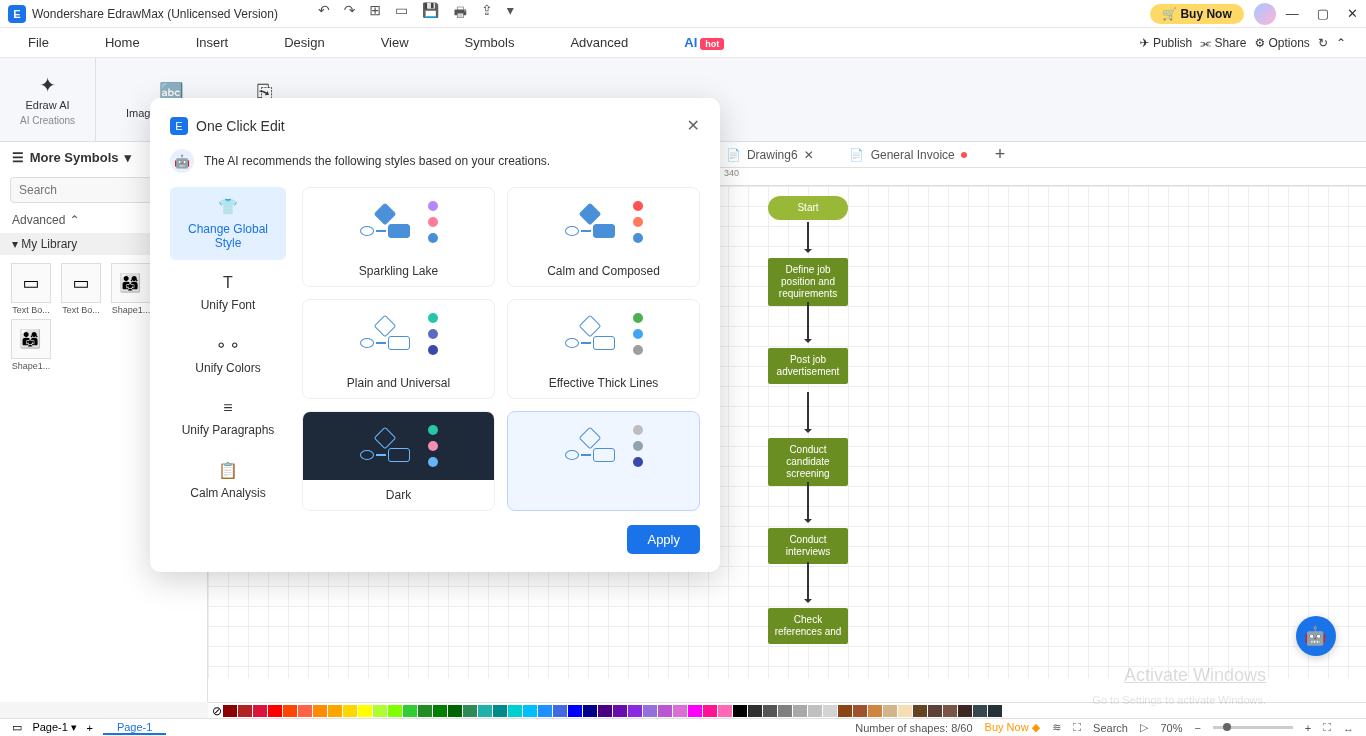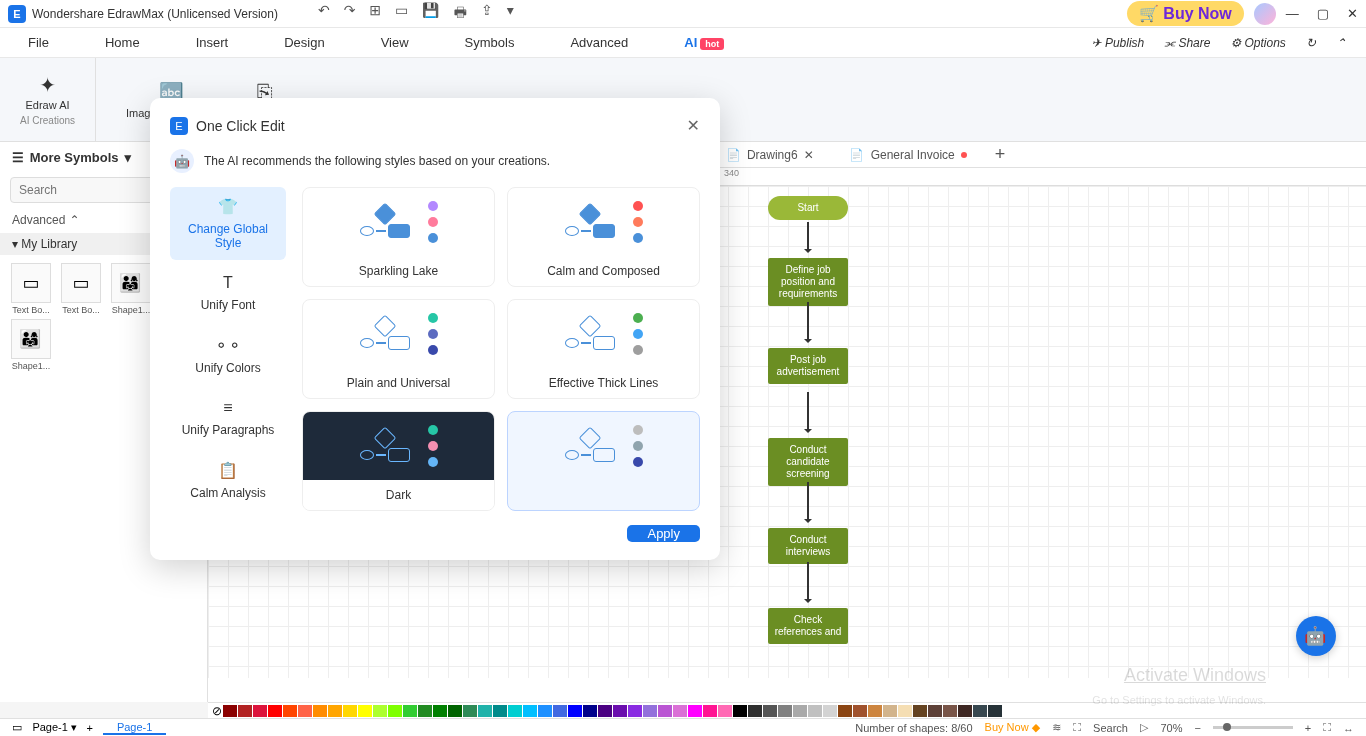--- a/index.html
+++ b/index.html
@@ -5,30 +5,30 @@
 * { margin: 0; padding: 0; box-sizing: border-box; font-family: -apple-system, BlinkMacSystemFont, "Segoe UI", Arial, sans-serif; }
 body { width: 1366px; height: 736px; overflow: hidden; background: #f5f5f5; position: relative; }
 
 
 .titlebar { height: 28px; background: #fff; display: flex; align-items: center; padding: 0 8px; border-bottom: 1px solid #e8e8e8; }
 .titlebar .logo { width: 18px; height: 18px; background: #1a73e8; border-radius: 4px; display: flex; align-items: center; justify-content: center; color: #fff; font-size: 11px; font-weight: bold; margin-right: 6px; }
 .titlebar .title { font-size: 12px; color: #333; }
 .titlebar .spacer { flex: 1; }
 .titlebar .qat { display: flex; gap: 14px; margin-left: 40px; color: #555; }
 .titlebar .qat span { font-size: 14px; cursor: pointer; }
-.titlebar .buy { background: #ffd966; border-radius: 14px; padding: 3px 12px; font-size: 16px; font-weight: 600; color: #6d28d9; margin-right: 10px; }
+.titlebar .buy { background: #ffd966; border-radius: 14px; padding: 3px 12px; font-size: 12px; font-weight: 600; color: #0f172a; margin-right: 10px; }
 .titlebar .avatar { width: 22px; height: 22px; border-radius: 50%; background: linear-gradient(135deg,#a8c8ff,#ffb3d9); margin-right: 10px; }
 .titlebar .winctl { display: flex; gap: 18px; color: #333; font-size: 13px; }
 
 
 .menubar { height: 30px; background: #fff; display: flex; align-items: center; padding: 0 20px; gap: 40px; border-bottom: 1px solid #e8e8e8; }
 .menubar .menu-item { font-size: 13px; color: #333; cursor: pointer; padding: 4px 8px; }
 .menubar .menu-item.active { color: #1a73e8; font-weight: 600; }
 .menubar .hot { background: #ff4466; color: #fff; font-size: 9px; padding: 1px 5px; border-radius: 3px; margin-left: 3px; }
-.menubar .right { margin-left: auto; display: flex; gap: 20px; font-size: 12px; color: #333; align-items: flex-start; font-style: italic; }
+.menubar .right { margin-left: auto; display: flex; gap: 8px; font-size: 12px; color: #333; align-items: flex-start; }
 .menubar .right span { cursor: pointer; }
 
 
 .ribbon { height: 84px; background: #f5f7fa; display: flex; align-items: center; padding: 0 20px; gap: 30px; border-bottom: 1px solid #e0e0e0; }
 .ribbon-group { display: flex; flex-direction: column; align-items: center; justify-content: center; height: 100%; border-right: 1px solid #e0e0e0; padding-right: 20px; }
 .ribbon-group:last-child { border: none; }
 .ribbon-btn { display: flex; flex-direction: column; align-items: center; gap: 2px; font-size: 11px; color: #333; cursor: pointer; }
 .ribbon-btn .ic { font-size: 20px; }
 .ribbon-group-label { font-size: 10px; color: #888; margin-top: 4px; }
 
@@ -95,21 +95,21 @@
 .dialog .preview { height: 68px; display: flex; align-items: center; justify-content: center; gap: 18px; position: relative; }
 .dialog .preview .mini { display: flex; flex-direction: column; align-items: center; gap: 2px; }
 .dialog .preview .mini-shape { width: 22px; height: 14px; border: 1.5px solid #4a90d9; border-radius: 3px; }
 .dialog .preview .dia { width: 16px; height: 16px; transform: rotate(45deg); border: 1.5px solid #4a90d9; border-radius: 2px; }
 .dialog .preview .link { width: 10px; height: 1.5px; background: #4a90d9; }
 .dialog .preview .dots { display: flex; flex-direction: column; gap: 6px; }
 .dialog .preview .dots span { width: 10px; height: 10px; border-radius: 50%; }
 .dialog .style-name { text-align: center; padding: 8px 0; font-size: 12px; color: #333; }
 .dialog .style-card.dark .style-name { background: #fff; }
 .dialog .apply-row { display: flex; justify-content: flex-end; margin-top: 14px; }
-.dialog .apply { background: #1a73e8; color: #fff; border: none; padding: 1px 20px; border-radius: 5px; font-size: 13px; cursor: pointer; }
+.dialog .apply { background: #1a73e8; color: #fff; border: none; padding: 7px 20px; border-radius: 5px; font-size: 13px; cursor: pointer; }
 
 
 .ai-bubble { position: absolute; right: 30px; bottom: 80px; width: 40px; height: 40px; border-radius: 50%; background: #1a73e8; display: flex; align-items: center; justify-content: center; color: #fff; font-size: 18px; box-shadow: 0 2px 8px rgba(0,0,0,0.2); }
 
 
 .watermark { position: absolute; right: 100px; bottom: 50px; font-size: 18px; color: rgba(0,0,0,0.15); text-decoration: underline; }
 .watermark2 { position: absolute; right: 100px; bottom: 30px; font-size: 11px; color: rgba(0,0,0,0.12); }
 </style>
 </head>
 <body>

